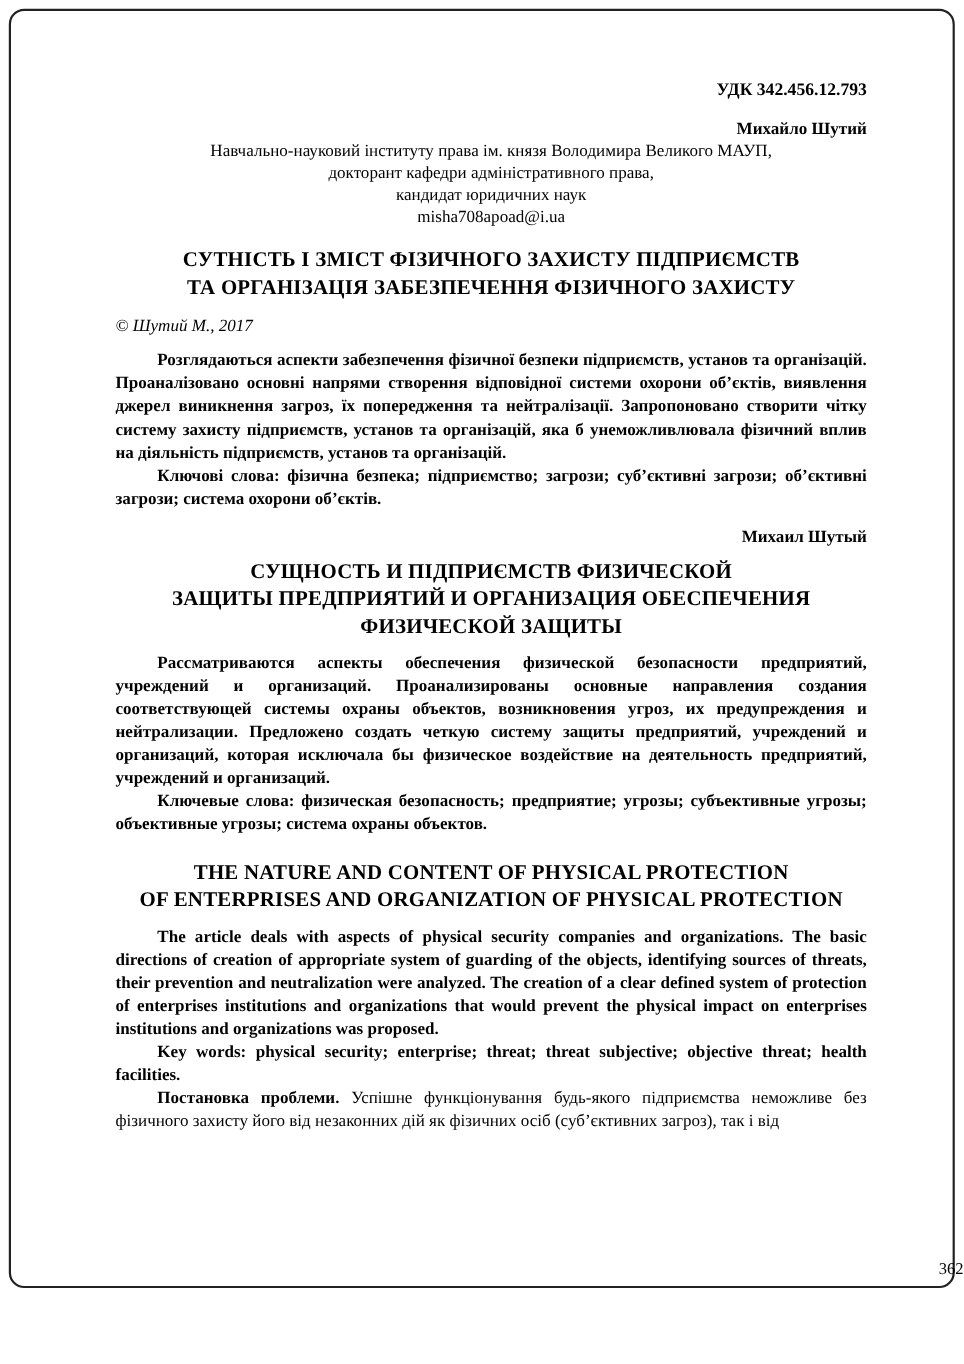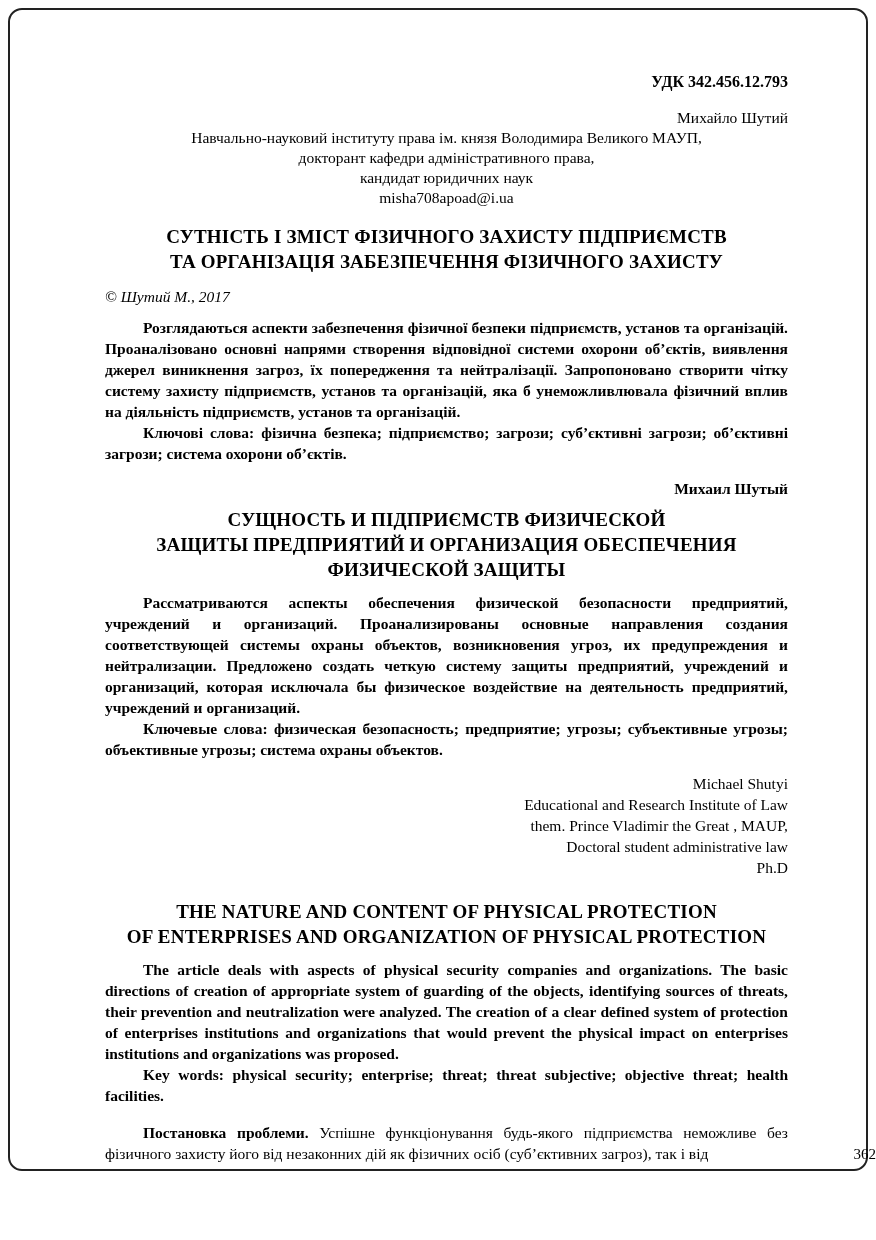--- a/index.html
+++ b/index.html
@@ -40,21 +40,21 @@
   }
   .author-block {
     margin-top: 16px;
     text-align: right;
   }
   .author-block .line {
     line-height: 20px;
     text-align: center;
   }
   .author-name {
-    font-weight: normal;
+    font-weight: bold;
     line-height: 20px;
   }
   .article-title {
     margin-top: 16px;
     text-align: center;
     font-weight: bold;
     font-size: 19px;
     line-height: 25px;
     letter-spacing: 0.2px;
   }
@@ -83,21 +83,21 @@
     margin-top: 14px;
     text-align: right;
   }
   .title-gap {
     margin-top: 8px;
   }
   .title-gap-lg {
     margin-top: 21px;
   }
   .body-par {
-    margin: 16px 0 0 0;
+    margin: 0 0 0 0;
     text-align: justify;
     text-indent: 38px;
     line-height: 21px;
   }
   .body-par .lead {
     font-weight: bold;
   }
   .page-number {
     position: absolute;
     top: 1146px;
@@ -150,27 +150,20 @@
 
     <div class="article-title title-gap">
       <div>СУЩНОСТЬ И ПІДПРИЄМСТВ ФИЗИЧЕСКОЙ</div>
       <div>ЗАЩИТЫ ПРЕДПРИЯТИЙ И ОРГАНИЗАЦИЯ ОБЕСПЕЧЕНИЯ</div>
       <div>ФИЗИЧЕСКОЙ ЗАЩИТЫ</div>
     </div>
 
     <p class="abstract"><span>Рассматриваются аспекты обеспечения физической безопасности предприятий, учреждений и организаций. Проанализированы основные направления создания соответствующей системы охраны объектов, возникновения угроз, их предупреждения и нейтрализации. Предложено создать четкую систему защиты предприятий, учреждений и организаций, которая исключала бы физическое воздействие на деятельность предприятий, учреждений и организаций.</span></p>
     <p class="abstract keywords"><span>Ключевые слова:</span><span> физическая безопасность; предприятие; угрозы; субъективные угрозы; объективные угрозы; система охраны объектов.</span></p>
 
-    <div class="author-block-2">
-      <div class="author-name">Michael Shutyi</div>
-      <div class="line">Educational and Research Institute of Law</div>
-      <div class="line">them. Prince Vladimir the Great , MAUP,</div>
-      <div class="line">Doctoral student administrative law</div>
-      <div class="line">Ph.D</div>
-    </div>
 
     <div class="article-title title-gap-lg">
       <div>THE NATURE AND CONTENT OF PHYSICAL PROTECTION</div>
       <div>OF ENTERPRISES AND ORGANIZATION OF PHYSICAL PROTECTION</div>
     </div>
 
     <p class="abstract"><span>The article deals with aspects of physical security companies and organizations. The basic directions of creation of appropriate system of guarding of the objects, identifying sources of threats, their prevention and neutralization were analyzed. The creation of a clear defined system of protection of enterprises institutions and organizations that would prevent the physical impact on enterprises institutions and organizations was proposed.</span></p>
     <p class="abstract keywords"><span>Key words:</span><span> physical security; enterprise; threat; threat subjective; objective threat; health facilities.</span></p>
 
     <p class="body-par"><span class="lead">Постановка проблеми.</span><span> Успішне функціонування будь-якого підприємства неможливе без фізичного захисту його від незаконних дій як фізичних осіб (суб’єктивних загроз), так і від</span></p>

